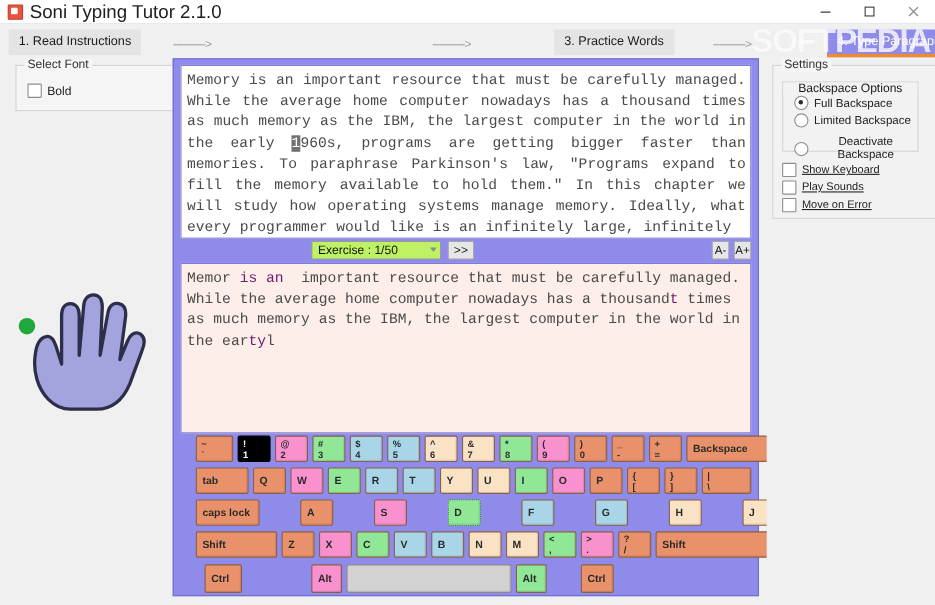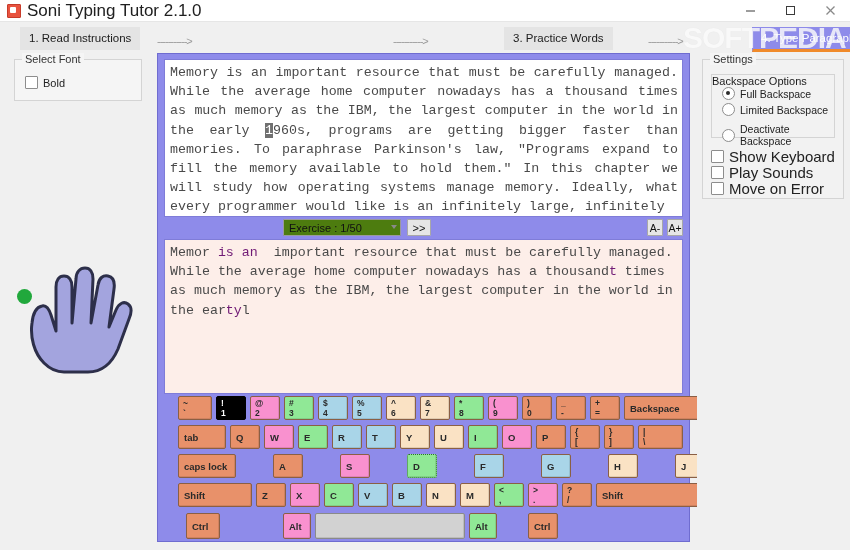--- a/index.html
+++ b/index.html
@@ -54,21 +54,21 @@
     position:absolute;left:683px;top:21px;
     font-size:30px;font-weight:bold;letter-spacing:-1px;
     color:rgba(255,255,255,0.80);
     text-shadow:0 0 1px rgba(0,0,0,0.07);
     pointer-events:none;user-select:none;
   }
 
   
   .leftpanel{position:absolute;left:0;top:53px;width:156px;height:497px;background:#f0f0f0;}
   .group{
-    position:absolute;border:1px solid #d4d4d4;background:#f5f5f5;
+    position:absolute;border:1px solid #d4d4d4;background:#f5f5f5;padding-left:20px;
   }
   .group > .legend{
     position:absolute;top:-7px;left:7px;background:#f5f5f5;padding:0 3px;
     font-size:11px;color:#333;
   }
   .fontgroup{left:14px;top:6px;width:126px;height:40px;}
   .chk{display:flex;align-items:center;font-size:11px;color:#222;}
   .chk .box{
     width:11px;height:11px;border:1px solid #8d8d8d;background:#fff;
     margin-right:5px;position:relative;flex:none;border-radius:1px;
@@ -95,21 +95,21 @@
     text-align:justify;padding:3px 4px 0 5px;white-space:pre-wrap;
     word-spacing:0px;
   }
   .cursorbox{background:#707070;color:#ffffff;}
 
   .exbar{
     position:absolute;left:0;top:163px;width:531px;height:21px;
   }
   .excombo{
     position:absolute;left:125px;top:2px;width:118px;height:17px;
-    background:#4d7c0f;border:1px solid #9a9a9a;box-sizing:border-box;
+    background:#bef264;border:1px solid #9a9a9a;box-sizing:border-box;
     font-size:11px;color:#111;display:flex;align-items:center;
     padding-left:5px;border-radius:1px;
   }
   .excombo .caret{
     position:absolute;right:3px;top:5px;width:0;height:0;
     border-left:3.5px solid transparent;border-right:3.5px solid transparent;
     border-top:4px solid #8a8a8a;
   }
   .nextbtn{
     position:absolute;left:249px;top:2px;width:24px;height:17px;
@@ -152,33 +152,33 @@
   .key.active{background:#000000 !important;border-color:#000 !important;color:#ffffff;}
   .key.home{border:1px dotted #2f6b2f;}
   .c-orange{background:#e8916a;}
   .c-pink{background:#f991cf;}
   .c-green{background:#90e896;}
   .c-blue{background:#a9d5e8;}
   .c-cream{background:#fae2c4;}
   .c-grey{background:#d2d2d2;border-color:#8a8a8a;}
 
   
-  .rightpanel{position:absolute;left:697px;top:53px;width:153px;height:497px;background:#f0f0f0;}
+  .rightpanel{position:absolute;left:697px;top:53px;width:153px;height:497px;background:#f0f0f0;text-align:center;}
   .settgroup{left:5px;top:6px;width:140px;height:138px;background:#f2f2f2;}
   .bsgroup{position:absolute;left:8px;top:14px;width:122px;height:62px;border:1px solid #d4d4d4;background:#f2f2f2;}
   .rad{display:flex;align-items:center;font-size:10.5px;color:#222;margin-bottom:3px;}
   .rad .circ{
     width:11px;height:11px;border:1px solid #8d8d8d;background:#fff;border-radius:50%;
     margin-right:5px;position:relative;flex:none;
   }
   .rad .circ.on:after{
     content:"";position:absolute;left:2.5px;top:2.5px;width:4px;height:4px;
     border-radius:50%;background:#2b2b2b;
   }
-  .setchk{display:flex;align-items:center;font-size:15px;color:#222;}
+  .setchk{display:flex;align-items:center;font-size:10px;color:#222;text-decoration:underline;}
 </style>
 </head>
 <body>
 
 <div class="titlebar">
   <div class="app-icon"></div>
   <div class="title-text">Soni Typing Tutor 2.1.0</div>
   <div class="win-btns">
     <div class="win-btn">
       <svg width="11" height="11" viewBox="0 0 11 11">
@@ -193,21 +193,21 @@
     <div class="win-btn">
       <svg width="11" height="11" viewBox="0 0 11 11">
           <line x1="1.5" y1="1.5" x2="9.5" y2="9.5" stroke="#8a8a8a" stroke-width="1.2"></line>
           <line x1="9.5" y1="1.5" x2="1.5" y2="9.5" stroke="#8a8a8a" stroke-width="1.2"></line>
         </svg>
     </div>
   </div>
 </div>
 
 <div class="navstrip">
-  <div class="step" style="left:20px;">1. Read Instructions</div>
+  <div class="step" style="left:8px;">1. Read Instructions</div>
   <div class="arrow" style="left:157px;">-----------&gt;</div>
   <div class="arrow" style="left:393px;">-----------&gt;</div>
   <div class="step" style="left:504px;">3. Practice Words</div>
   <div class="arrow" style="left:648px;">-----------&gt;</div>
   <div class="step active" style="left:752px;">4. Type Paragraphs</div>
 </div>
 <div class="watermark">SOFTPEDIA</div>
 
 <div class="leftpanel">
   <div class="group fontgroup">

